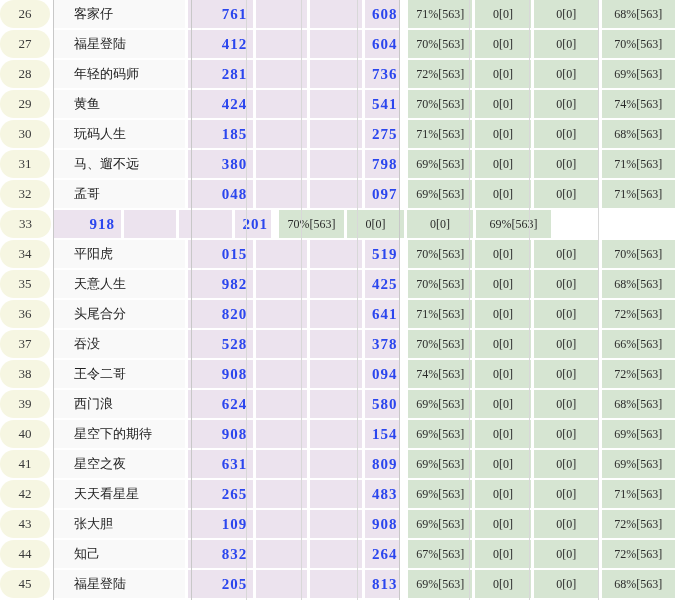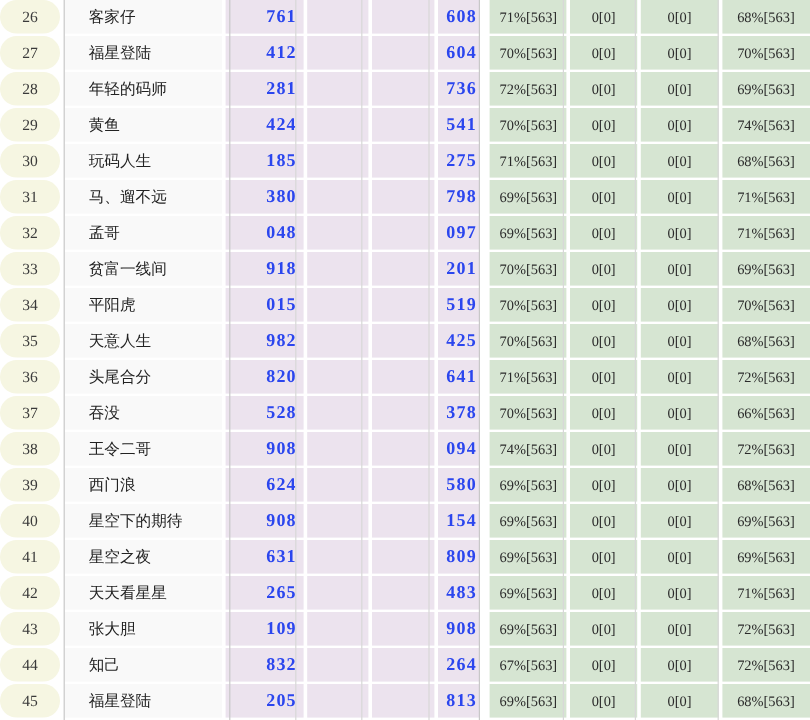--- a/index.html
+++ b/index.html
@@ -132,21 +132,20 @@
     <div class="cell c-n3"></div>
     <div class="cell c-n4 val">097</div>
     <div class="cell c-p1">69%[563]</div>
     <div class="cell c-p2">0[0]</div>
     <div class="cell c-p3">0[0]</div>
     <div class="cell c-p4">71%[563]</div>
   </div>
 
   <div class="row">
     <div class="cell c-num">33</div>
-    <div class="cell c-name">贫富一线间</div>
     <div class="cell c-n1 val">918</div>
     <div class="cell c-n2"></div>
     <div class="cell c-n3"></div>
     <div class="cell c-n4 val">201</div>
     <div class="cell c-p1">70%[563]</div>
     <div class="cell c-p2">0[0]</div>
     <div class="cell c-p3">0[0]</div>
     <div class="cell c-p4">69%[563]</div>
   </div>
 

